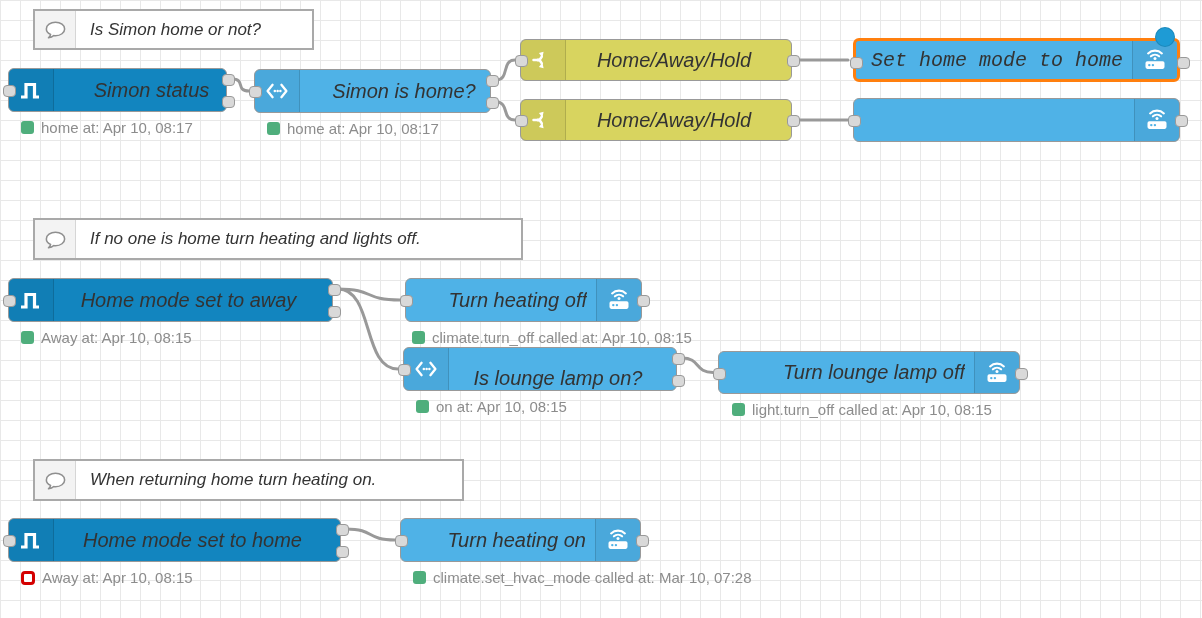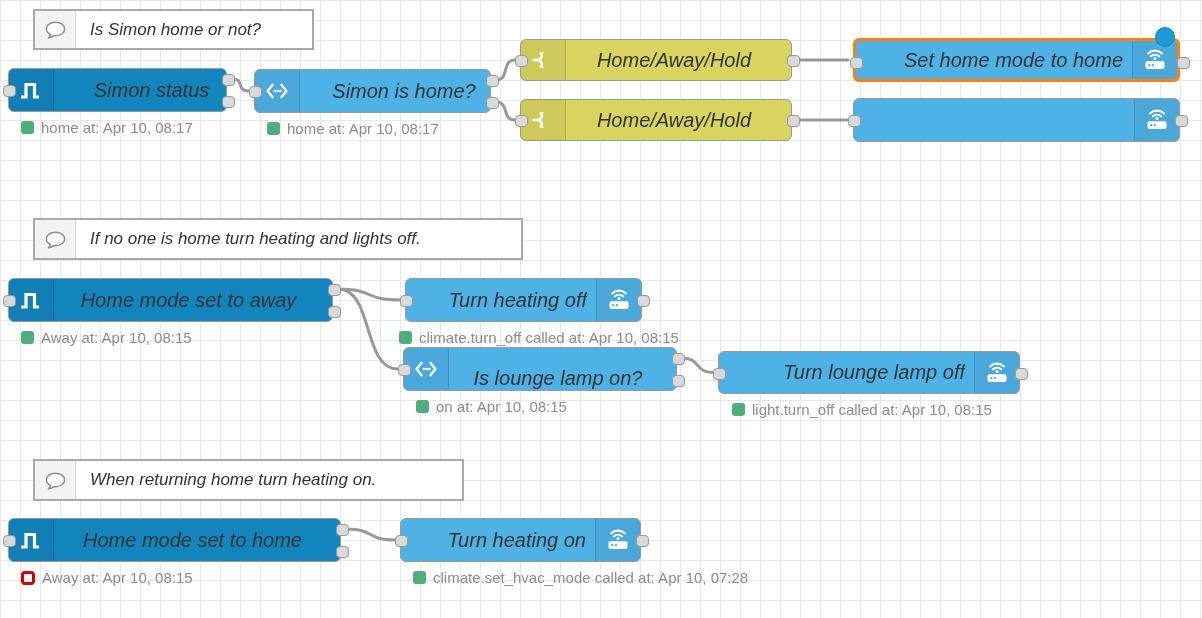--- a/index.html
+++ b/index.html
@@ -170,21 +170,21 @@
         <div class="icon-area right">
           <svg width="26" height="26" viewBox="0 0 26 26">
       <circle cx="13" cy="11.6" r="1.5" fill="#fff"></circle>
       <path d="M8.9 9.3 A6 6 0 0 1 17.1 9.3" fill="none" stroke="#fff" stroke-width="2.1" stroke-linecap="round"></path>
       <path d="M6.1 6.4 A10 10 0 0 1 19.9 6.4" fill="none" stroke="#fff" stroke-width="2.1" stroke-linecap="round"></path>
       <rect x="3.5" y="14.3" width="19" height="7.6" rx="1.8" fill="#fff"></rect>
       <circle cx="7.3" cy="18.1" r="1.2" fill="#4fb2e7"></circle>
       <circle cx="10.9" cy="18.1" r="1.2" fill="#4fb2e7"></circle>
           </svg>
         </div>
-        <div class="node-label right" style="left: 10px; right: 54px;">Set home mode to home</div>
+        <div class="node-label right" style="left: 10px; right: 54px; font-family: Liberation Mono, monospace;">Set home mode to home</div>
         <div class="port" style="left: -6.5px; top: 16px;"></div>
         <div class="port" style="left: 320.5px; top: 16px;"></div>
         <div class="changed-dot"></div>
       </div>
       <div class="node" style="left: 853px; top: 98px; width: 327px; height: 44px; background: rgb(79, 178, 231);">
         <div class="icon-area right">
           <svg width="26" height="26" viewBox="0 0 26 26">
       <circle cx="13" cy="11.6" r="1.5" fill="#fff"></circle>
       <path d="M8.9 9.3 A6 6 0 0 1 17.1 9.3" fill="none" stroke="#fff" stroke-width="2.1" stroke-linecap="round"></path>
       <path d="M6.1 6.4 A10 10 0 0 1 19.9 6.4" fill="none" stroke="#fff" stroke-width="2.1" stroke-linecap="round"></path>
@@ -219,21 +219,21 @@
       <path d="M6.1 6.4 A10 10 0 0 1 19.9 6.4" fill="none" stroke="#fff" stroke-width="2.1" stroke-linecap="round"></path>
       <rect x="3.5" y="14.3" width="19" height="7.6" rx="1.8" fill="#fff"></rect>
       <circle cx="7.3" cy="18.1" r="1.2" fill="#4fb2e7"></circle>
       <circle cx="10.9" cy="18.1" r="1.2" fill="#4fb2e7"></circle>
           </svg>
         </div>
         <div class="node-label right" style="left: 10px; right: 54px;">Turn heating off</div>
         <div class="port" style="left: -6.5px; top: 16px;"></div>
         <div class="port" style="left: 230.5px; top: 16px;"></div>
       </div>
-      <div class="status" style="left: 399px; top: 329px;">
+      <div class="status" style="left: 412px; top: 329px;">
         <div class="status-dot"></div>
         <span>climate.turn_off called at: Apr 10, 08:15</span>
       </div>
       <div class="node" style="left: 403px; top: 347px; width: 274px; height: 44px; background: rgb(79, 178, 231);">
         <div class="icon-area left">
           <svg width="26" height="26" viewBox="0 0 26 26" fill="none" stroke="#fff" stroke-width="2.3" stroke-linecap="round" stroke-linejoin="round">
       <path d="M8.6 6.8 L3.6 13 L8.6 19.2"></path>
             <path d="M17.4 6.8 L22.4 13 L17.4 19.2"></path>
       <circle cx="10.8" cy="13" r="1.25" fill="#fff" stroke="none"></circle>
       <circle cx="13.6" cy="13" r="1.25" fill="#fff" stroke="none"></circle>
@@ -293,16 +293,16 @@
       <circle cx="7.3" cy="18.1" r="1.2" fill="#4fb2e7"></circle>
       <circle cx="10.9" cy="18.1" r="1.2" fill="#4fb2e7"></circle>
           </svg>
         </div>
         <div class="node-label right" style="left: 10px; right: 54px;">Turn heating on</div>
         <div class="port" style="left: -6.5px; top: 16px;"></div>
         <div class="port" style="left: 234.5px; top: 16px;"></div>
       </div>
       <div class="status" style="left: 413px; top: 569px;">
         <div class="status-dot"></div>
-        <span>climate.set_hvac_mode called at: Apr 10, 07:28</span>
+        <span>climate.set_hvac_mode called at: Mar 10, 07:28</span>
       </div>
     </div>
 </div>
 
 </body></html>

